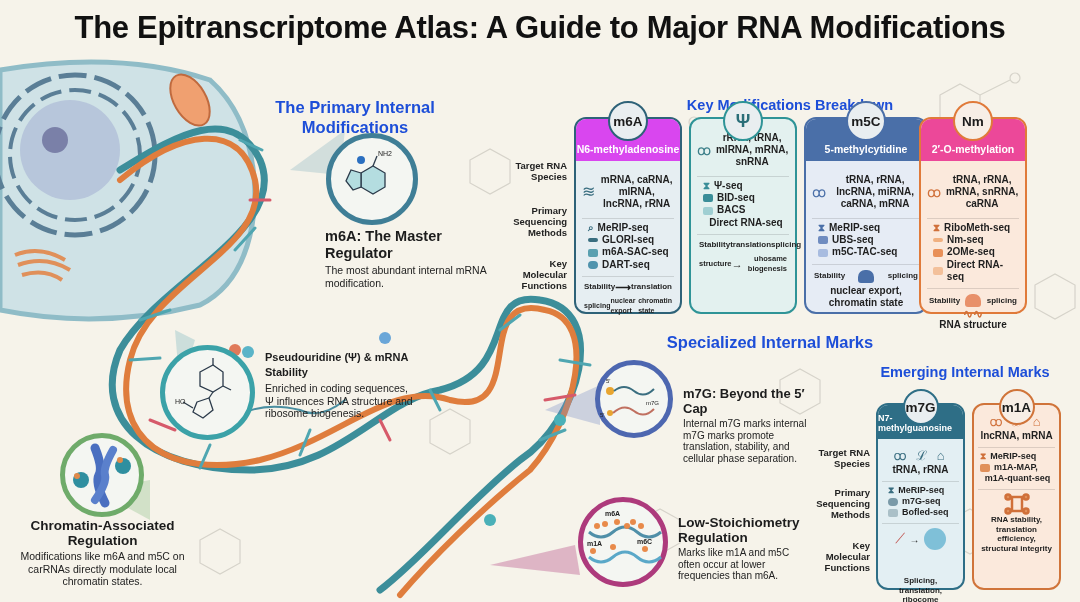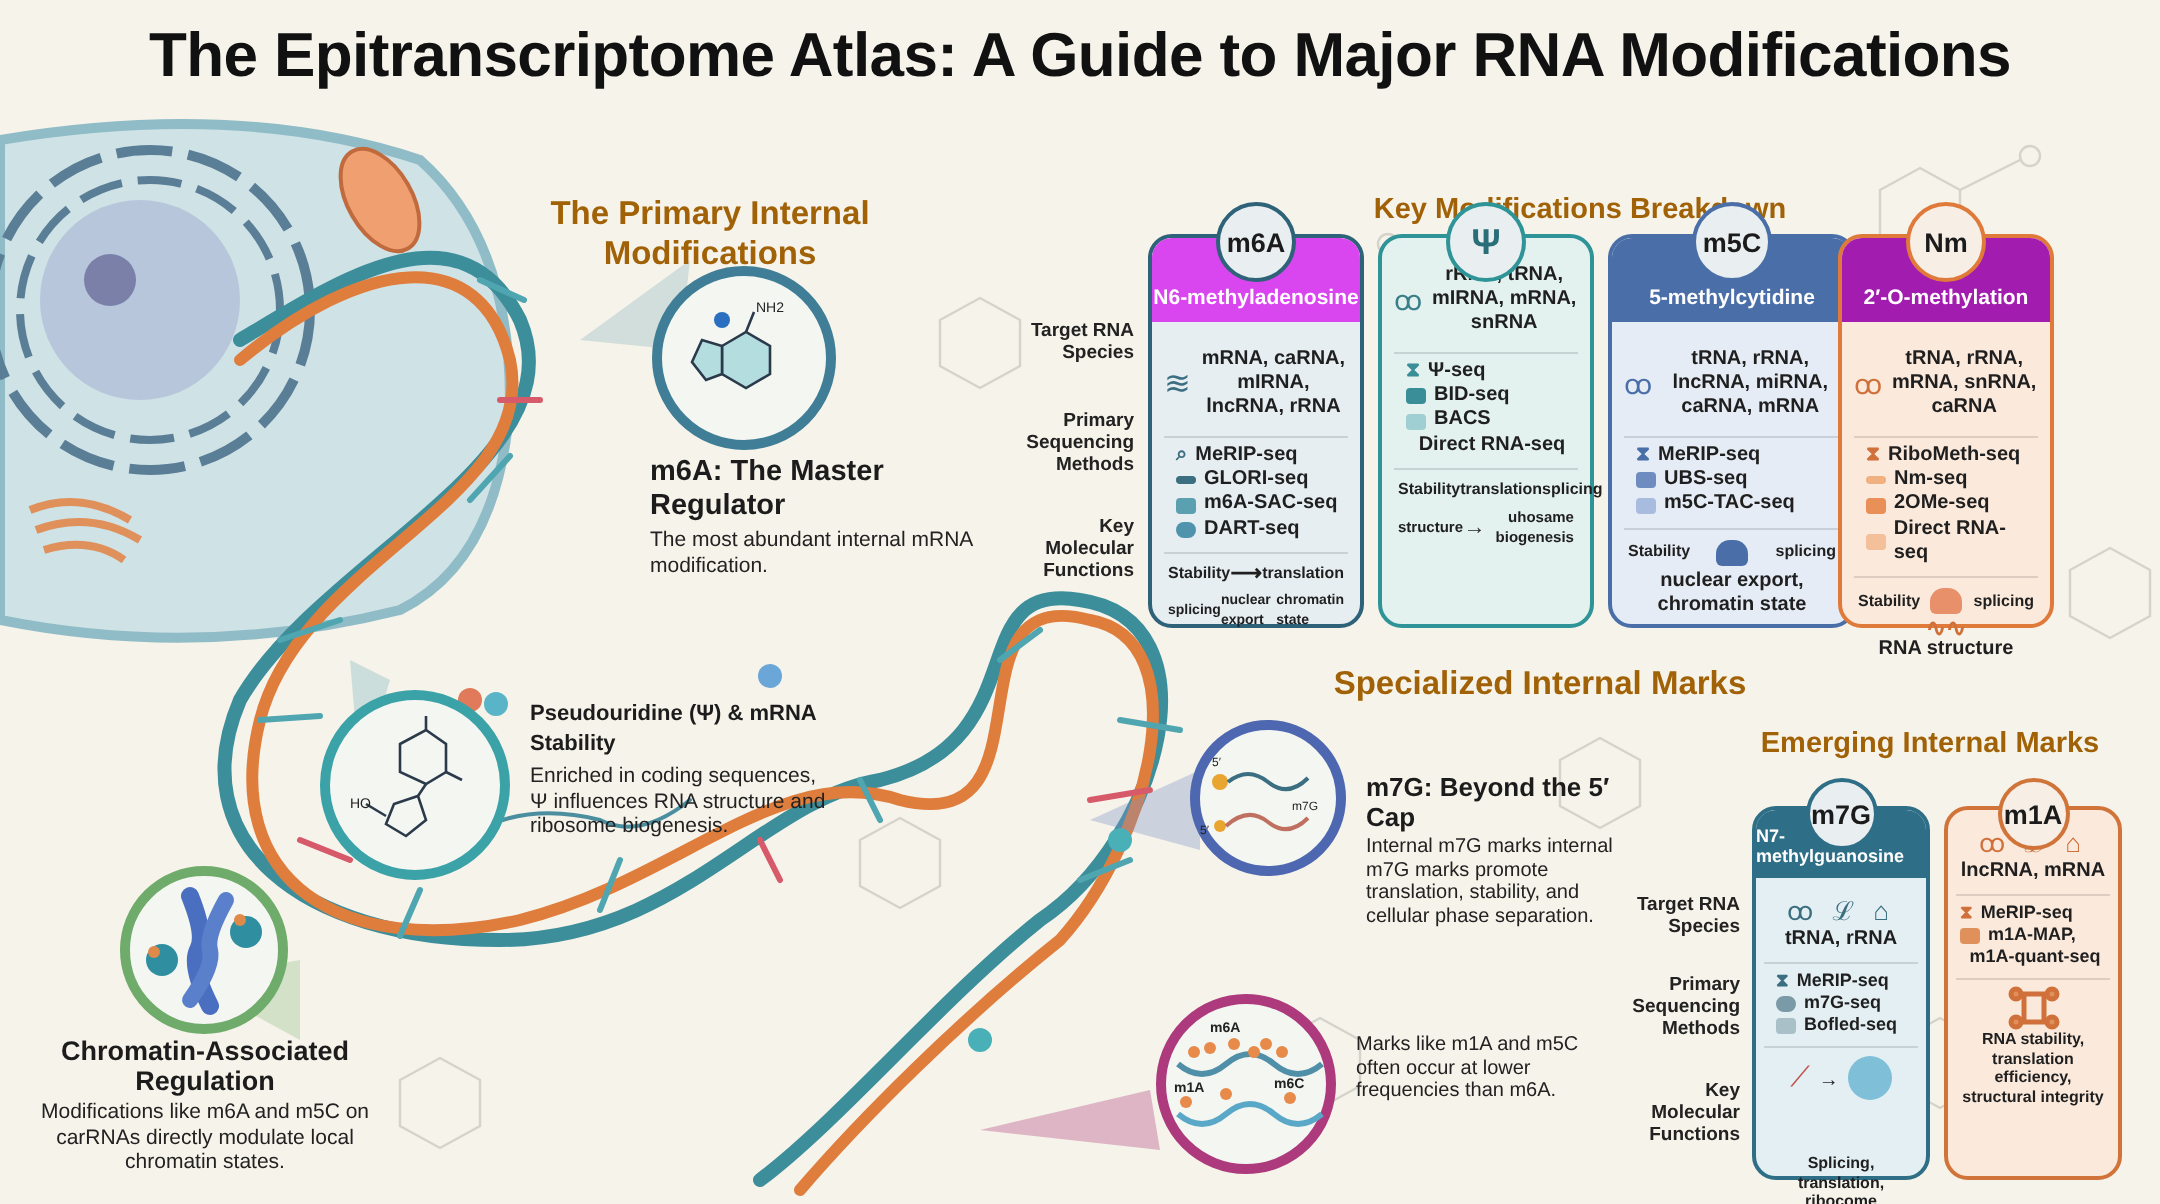--- a/index.html
+++ b/index.html
@@ -11,21 +11,21 @@
     position: relative;
   }
   .abs { position: absolute; }
   #bg-svg { position: absolute; left: 0; top: 0; width: 1080px; height: 602px; }
 
   .main-title {
     left: 0; top: 10px; width: 1080px; text-align: center;
     font-size: 31px; font-weight: 700; letter-spacing: -0.3px; color: #111;
   }
 
-  .sec-title { font-weight: 700; color: #a16207; text-align: center; }
+  .sec-title { font-weight: 700; color: #1d4ed8; text-align: center; }
 
   .callout-title { font-weight: 700; font-size: 14.5px; line-height: 17px; color: #1c1c1c; }
   .callout-body { font-size: 10.5px; line-height: 12.5px; color: #222; margin-top: 2px; }
 
   
   .card {
     position: absolute; border-radius: 12px; border: 2px solid;
     overflow: visible;
   }
   .card-head {
@@ -217,20 +217,21 @@
       <circle cx="10" cy="49" r="3"></circle>
         <circle cx="30" cy="45" r="3"></circle>
         <circle cx="62" cy="47" r="3"></circle>
     </g>
     <text x="22" y="14" font-size="7" fill="#222" font-weight="700">m6A</text>
     <text x="4" y="44" font-size="7" fill="#222" font-weight="700">m1A</text>
     <text x="54" y="42" font-size="7" fill="#222" font-weight="700">m6C</text>
   </svg>
 </div>
 <div class="abs" style="left:678px; top:515px; width:130px;">
+  <div class="callout-title" style="font-size:13.5px; line-height:15px;">Low-Stoichiometry Regulation</div>
   <div class="callout-body" style="font-size:10px; line-height:11.5px;">Marks like m1A and m5C often occur at lower frequencies than m6A.</div>
 </div>
 
 <div class="abs sec-title" style="left:640px; top:97px; width:300px; font-size:14.5px;">Key Modifications Breakdown</div>
 
 <div class="row-label" style="left:505px; top:160px; width:62px;">Target RNA Species</div>
 <div class="row-label" style="left:505px; top:205px; width:62px;">Primary Sequencing Methods</div>
 <div class="row-label" style="left:505px; top:258px; width:62px;">Key Molecular Functions</div>
 
 <div class="card" style="left:574px; top:117px; width:108px; height:197px; border-color:#2e6278; background:#e6eef2;">
@@ -341,21 +342,21 @@
         <span class="blob" style="background:#4a6fa8;"></span>
         <span>splicing</span>
       </div>
       <div class="center-txt">nuclear export, chromatin state</div>
     </div>
   </div>
 </div>
 
 <div class="card" style="left:919px; top:117px; width:108px; height:197px; border-color:#e07a3a; background:#fbe9dc;">
   <div class="badge" style="border-color:#e07a3a; background:#f7eee6;">Nm</div>
-  <div class="card-head" style="background:#a21caf;">2′-O-methylation</div>
+  <div class="card-head" style="background:#ec4899;">2′-O-methylation</div>
   <div class="card-body">
     <div class="sec species">
       <span style="color:#d0703a; font-size:14px;">ꝏ</span>
       <span class="txt">tRNA, rRNA, mRNA, snRNA, caRNA</span>
     </div>
     <div class="sec methods">
       <div>
           <span style="color:#d0703a;">⧗</span>
           <span>RiboMeth-seq</span>
         </div>

